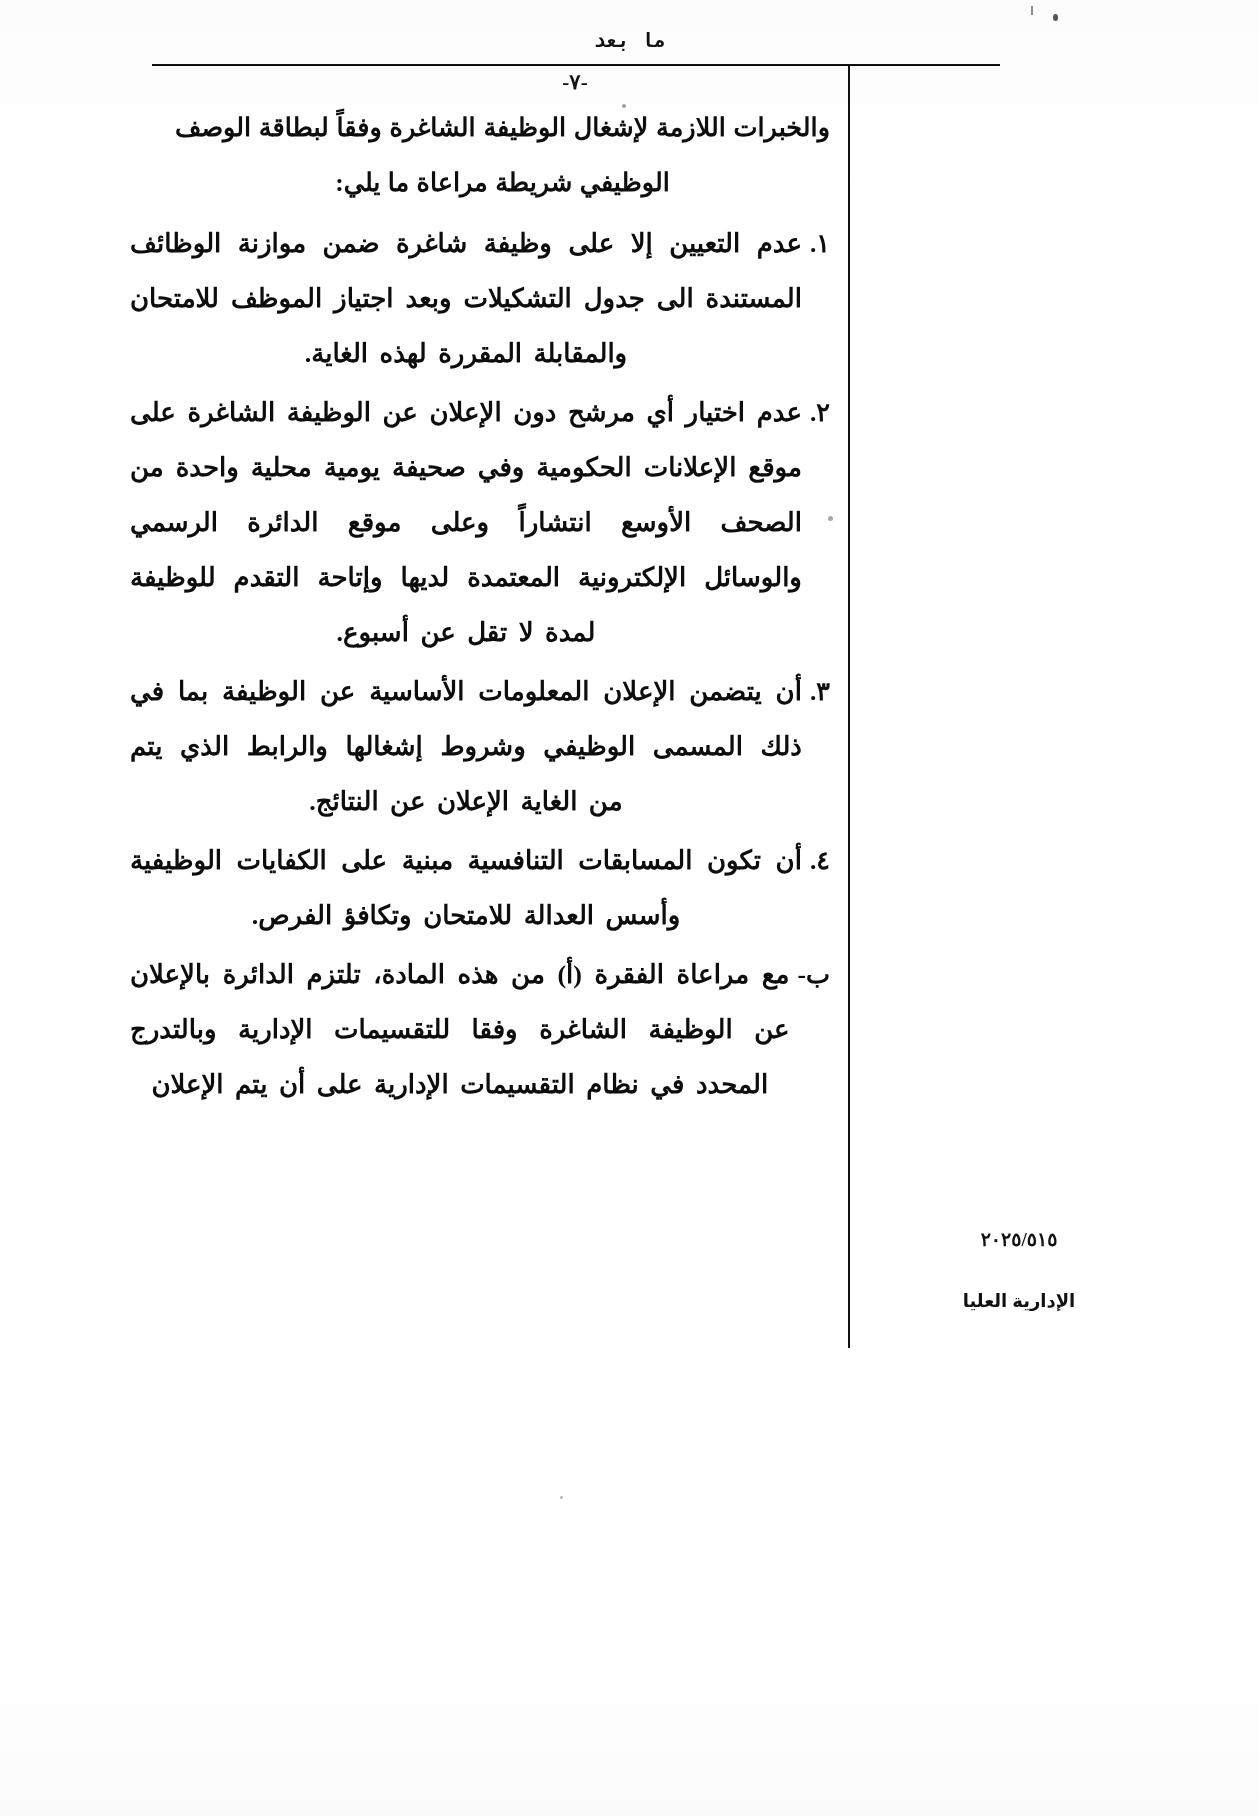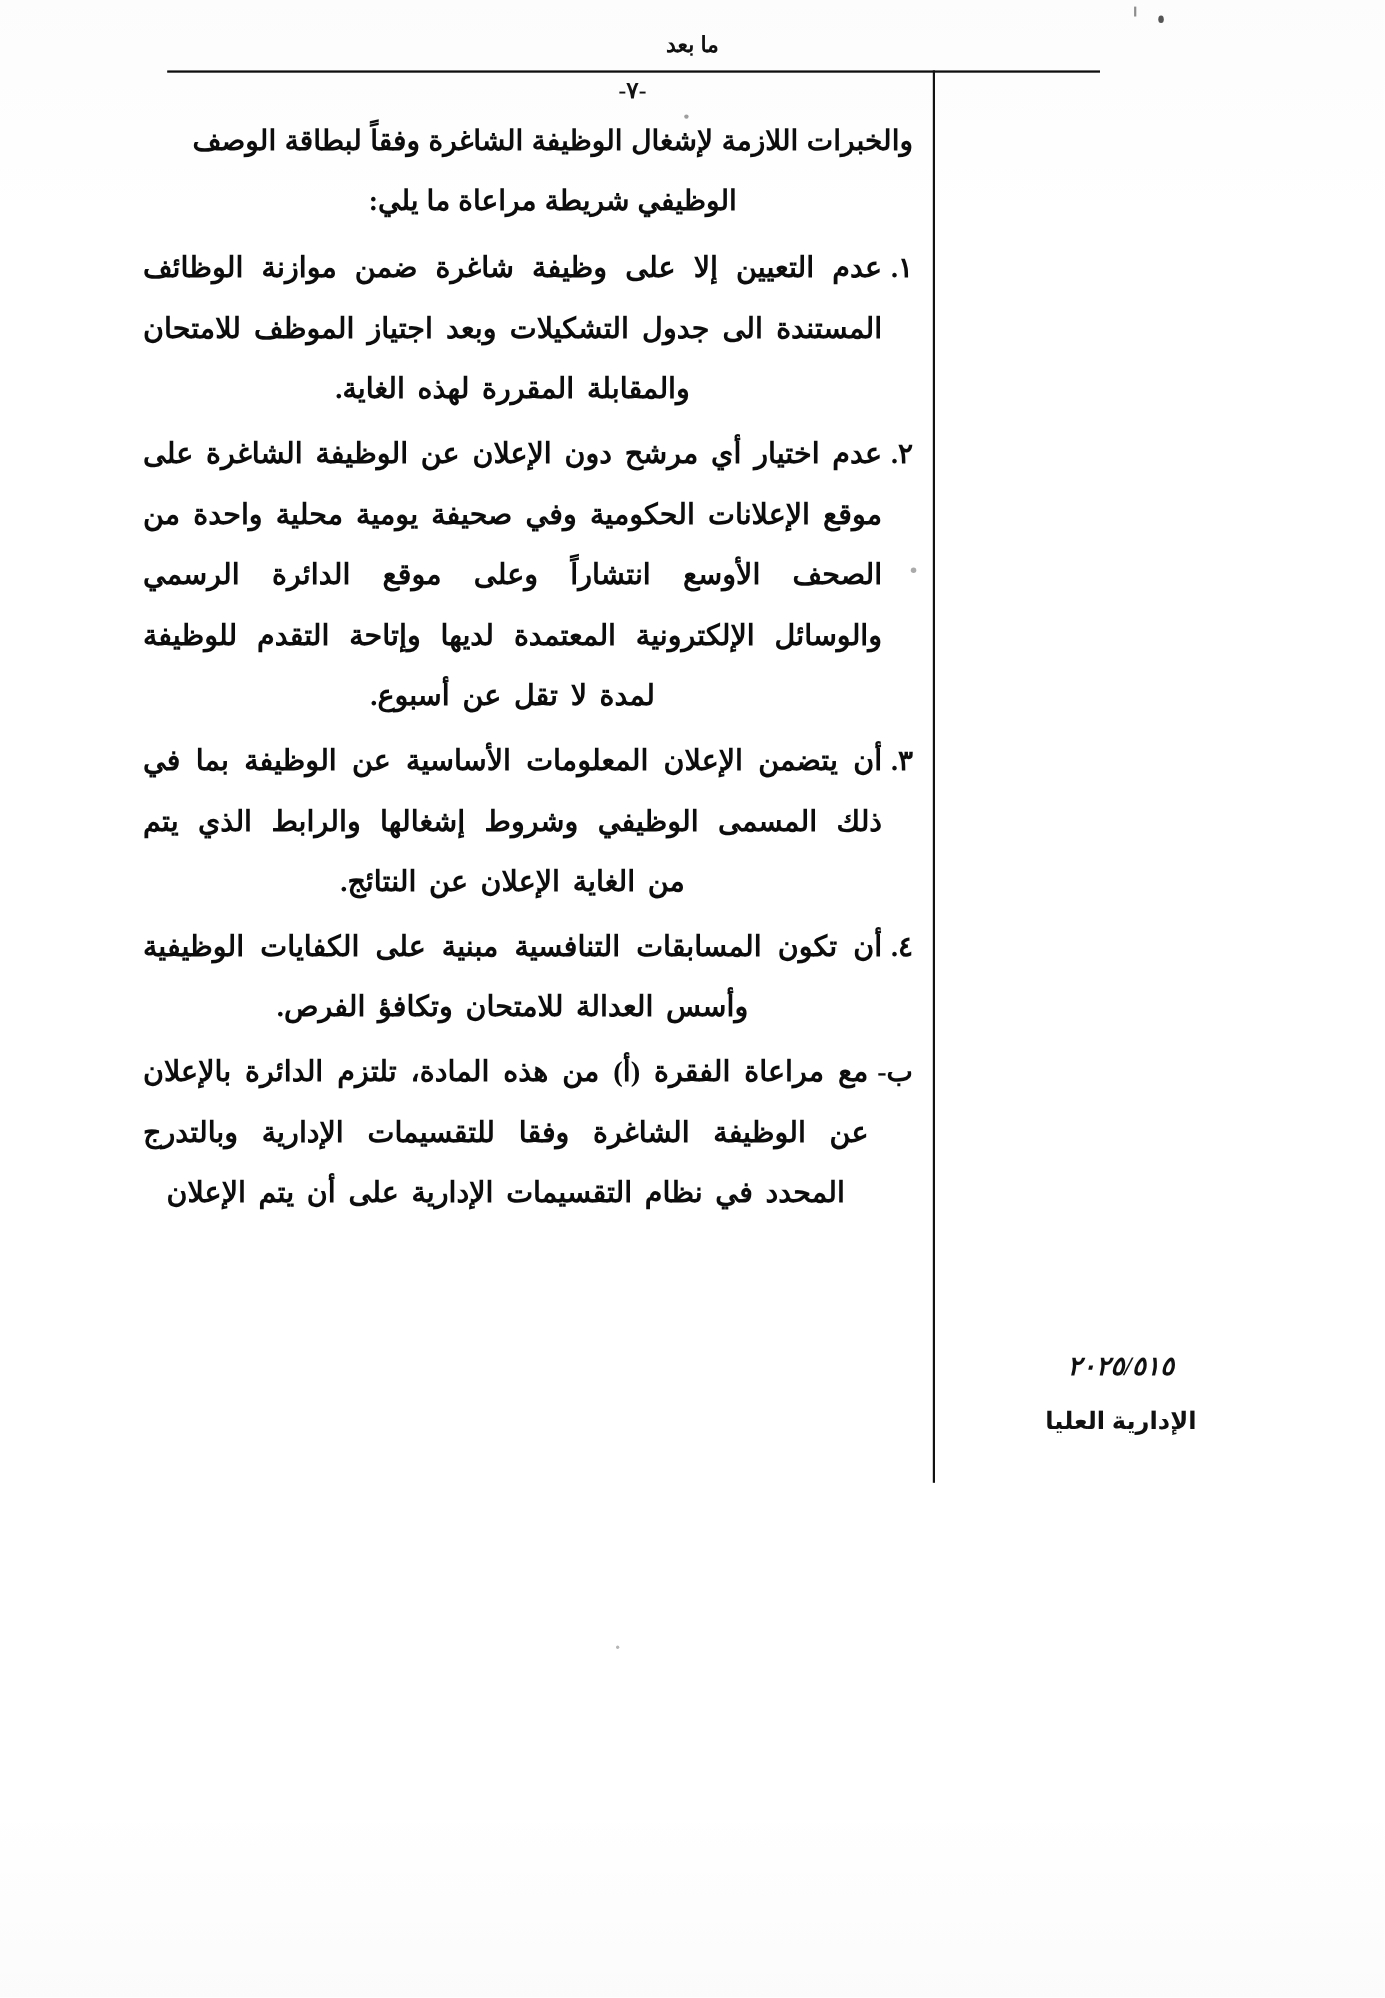--- a/index.html
+++ b/index.html
@@ -37,21 +37,21 @@
     background: #1d1d1d;
   }
 
   
   .header-note {
     position: absolute;
     top: 28px;
     left: 0;
     width: 1259px;
     text-align: center;
-    font-family: Liberation Sans, sans-serif;
+    font-family: Liberation Mono, monospace;
     font-size: 20px;
     font-weight: 700;
     letter-spacing: 1px;
     color: #111;
   }
 
   .rule-top {
     position: absolute;
     top: 64px;
     left: 152px;
@@ -161,30 +161,29 @@
   }
   .footer-stamp-inner {
     position: absolute;
     right: 110px;
     top: 0;
     width: 260px;
     text-align: center;
   }
   .stamp-ref {
     font-family: "Liberation Serif", "DejaVu Serif", serif;
-    font-size: 24px;
+    font-size: 19px;
     font-weight: 700;
     letter-spacing: 1px;
     color: #111;
-    margin-bottom: 22px;
-    font-style: italic;
+    margin-bottom: 39px;
   }
   .stamp-dept {
     font-family: "Liberation Sans", "DejaVu Sans", sans-serif;
-    font-size: 22px;
+    font-size: 18px;
     font-weight: 700;
     letter-spacing: 0px;
     color: #111;
   }
 </style>
 </head>
 <body>
 
 <div class="page">
 

